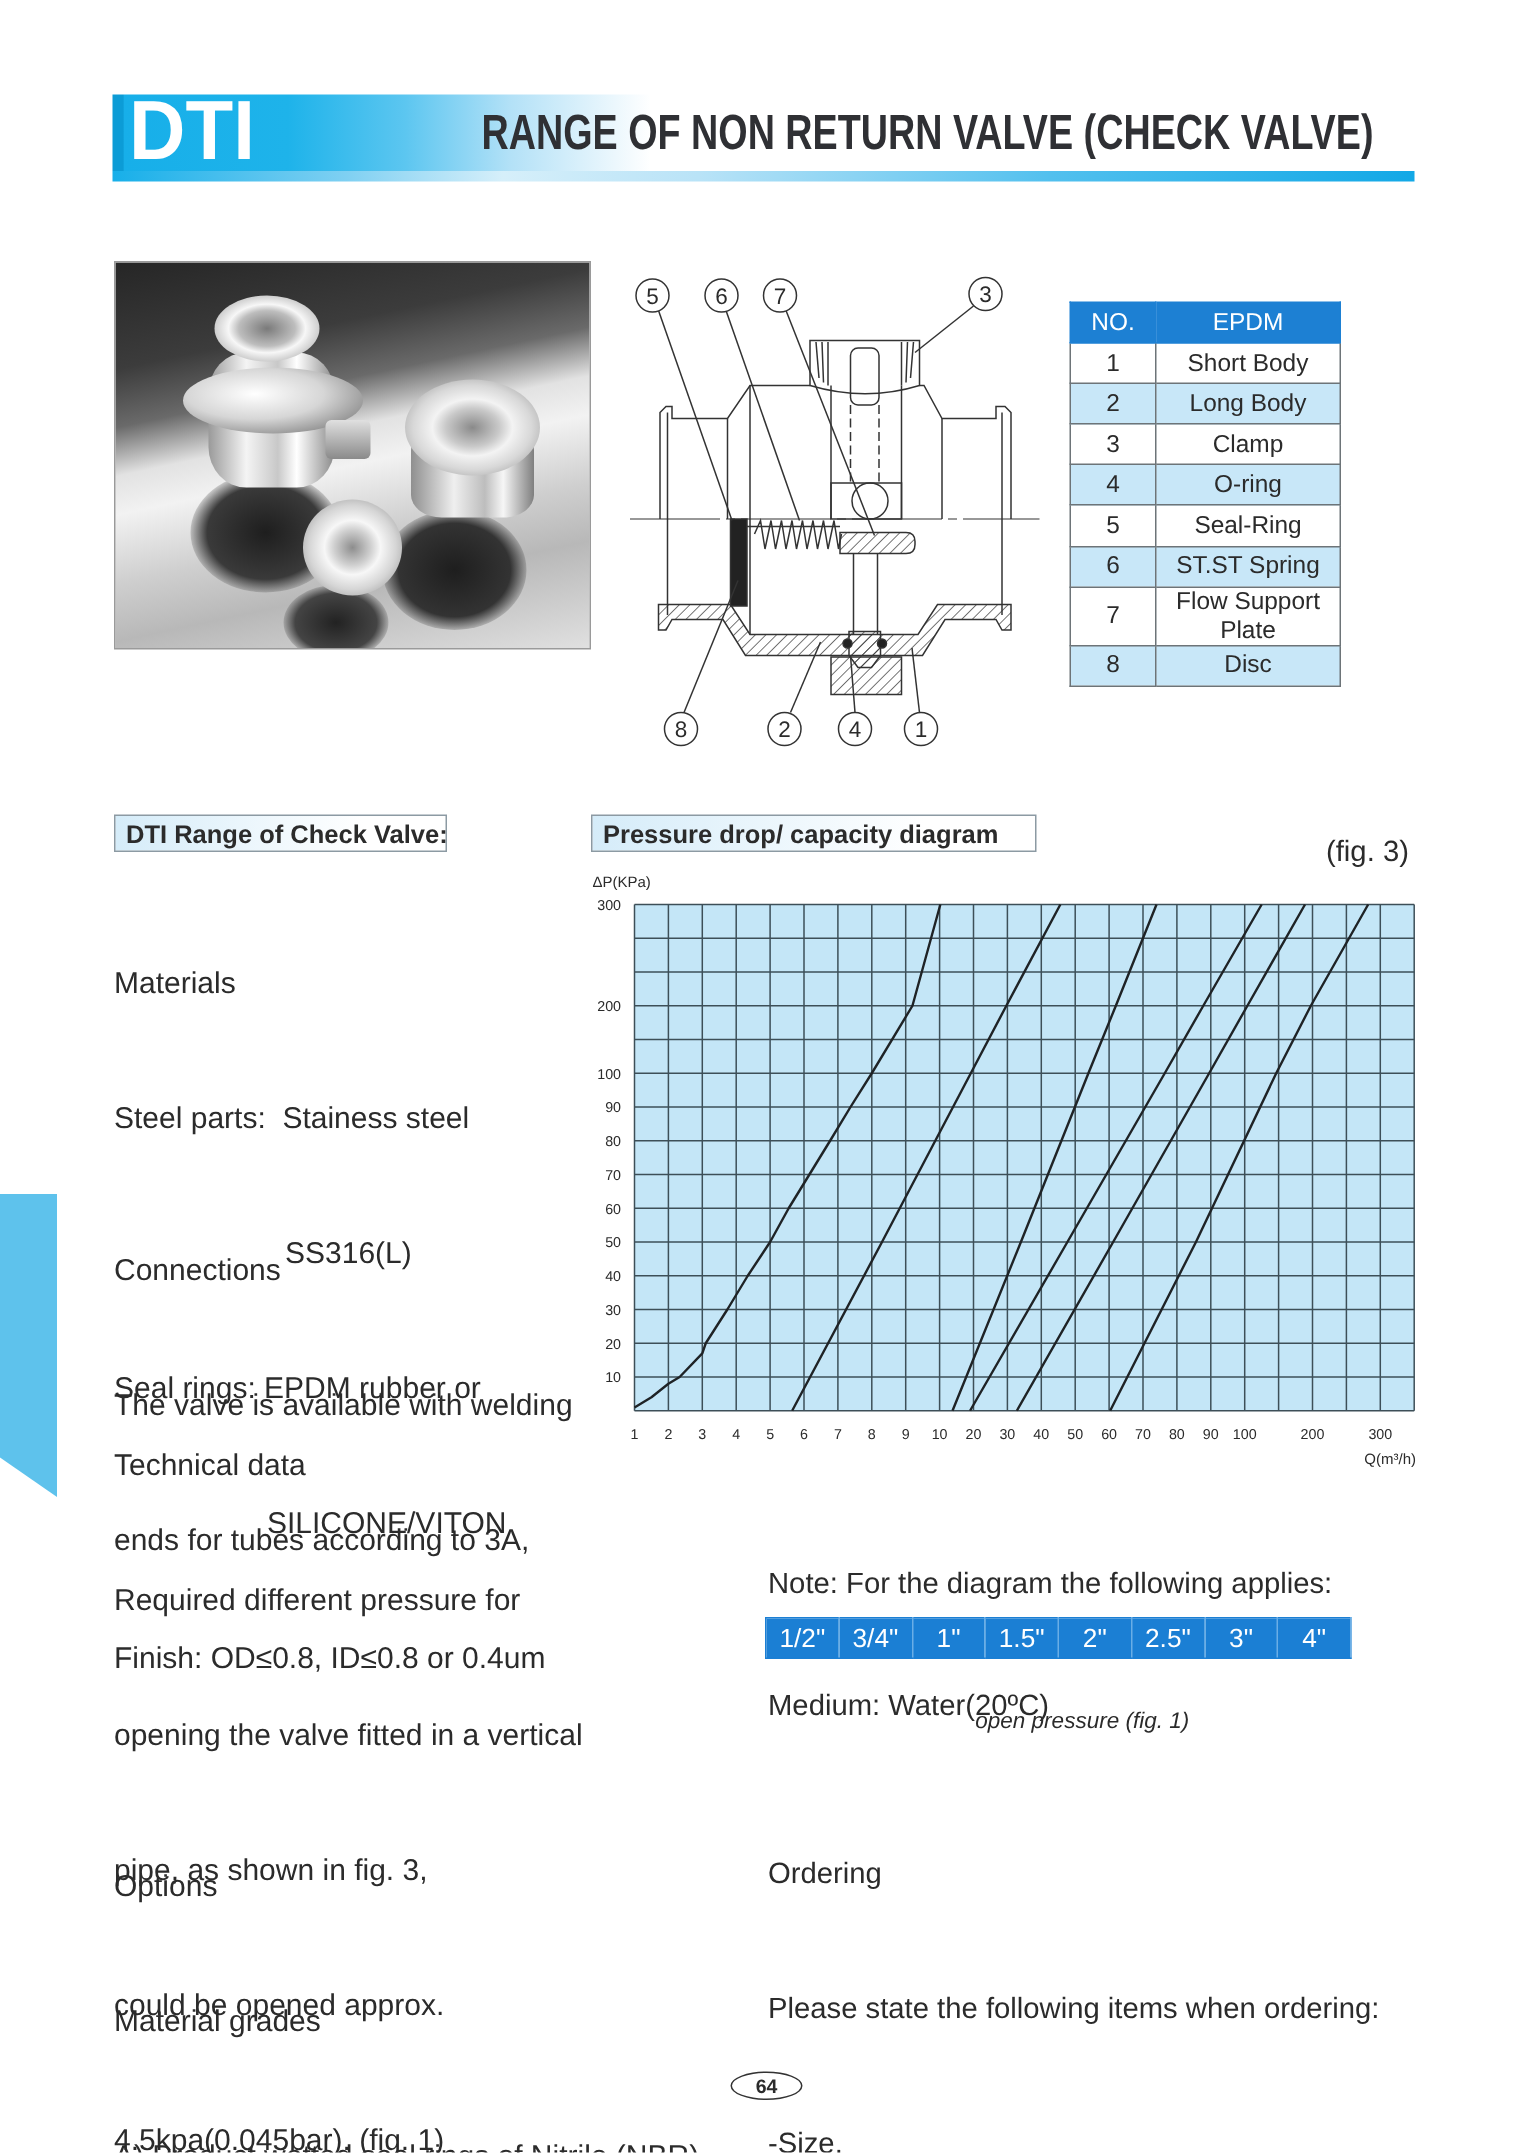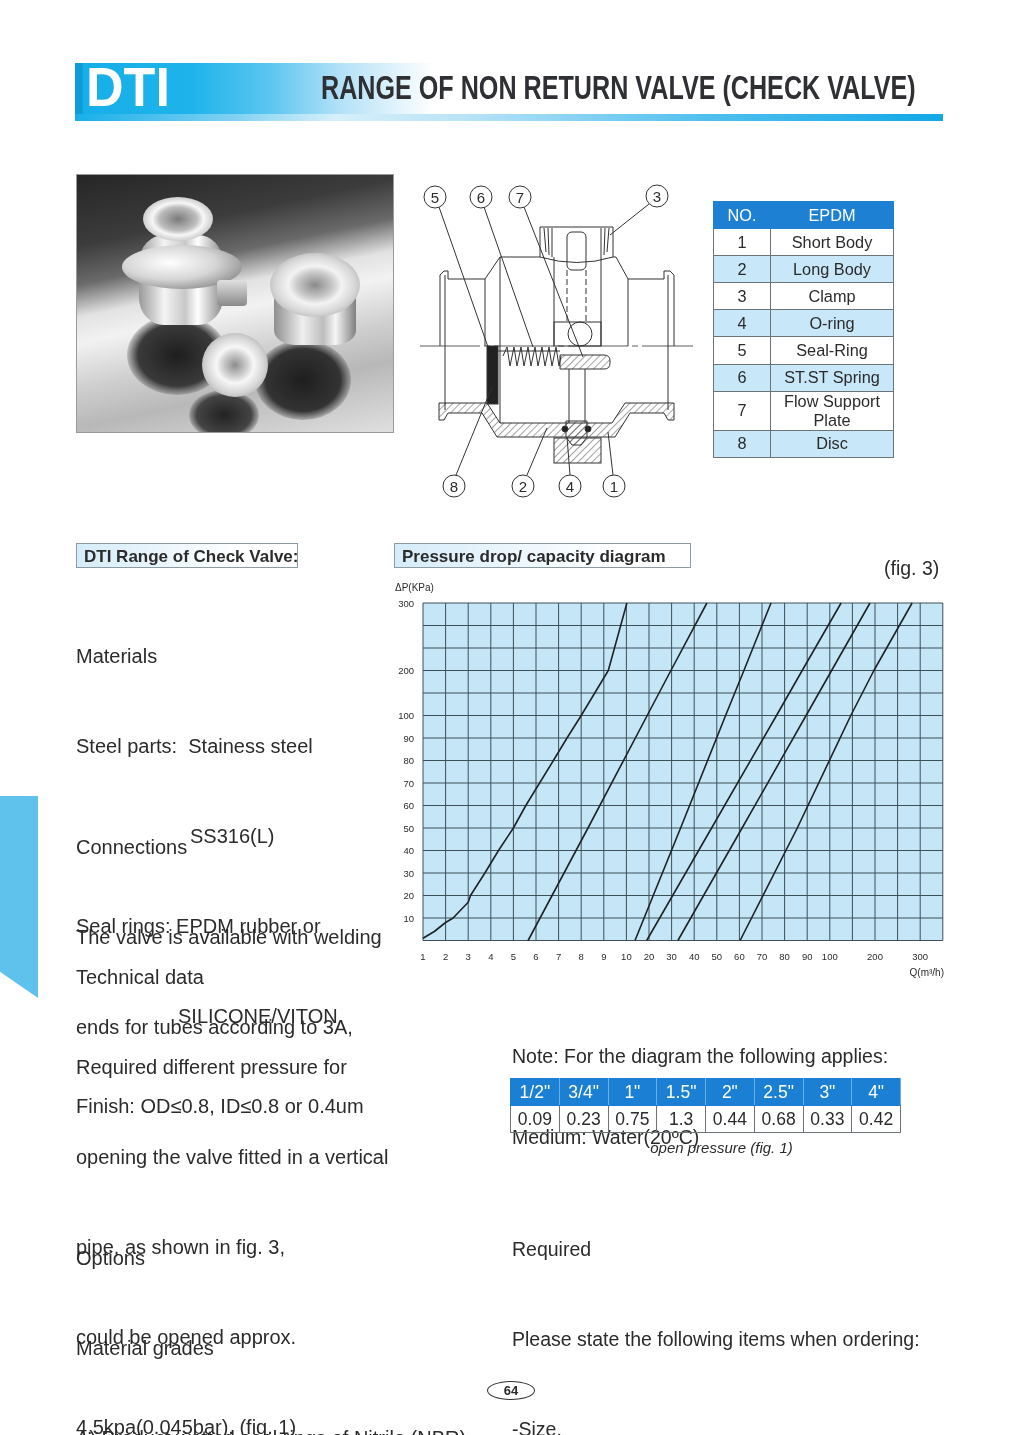--- a/index.html
+++ b/index.html
@@ -352,35 +352,25 @@
       <tr class="head">
     <td>1/2"</td>
     <td>3/4"</td>
     <td>1"</td>
     <td>1.5"</td>
     <td>2"</td>
     <td>2.5"</td>
     <td>3"</td>
     <td>4"</td>
   </tr>
-  <tr>
-    <td>0.09</td>
-    <td>0.23</td>
-    <td>0.75</td>
-    <td>1.3</td>
-    <td>0.44</td>
-    <td>0.68</td>
-    <td>0.33</td>
-    <td>0.42</td>
-  </tr>
 </tbody>
   </table>
 <div id="op-caption" class="abs">open pressure (fig. 1)</div>
 
 <div id="ordering" class="abs rtxt">
-  <div>Required</div>
+  <div>Ordering</div>
   <div>Please state the following items when ordering:</div>
   <div>-Size.</div>
   
   
 </div>
 
 <div id="page-num" class="abs">64</div>
 
 </body></html>

